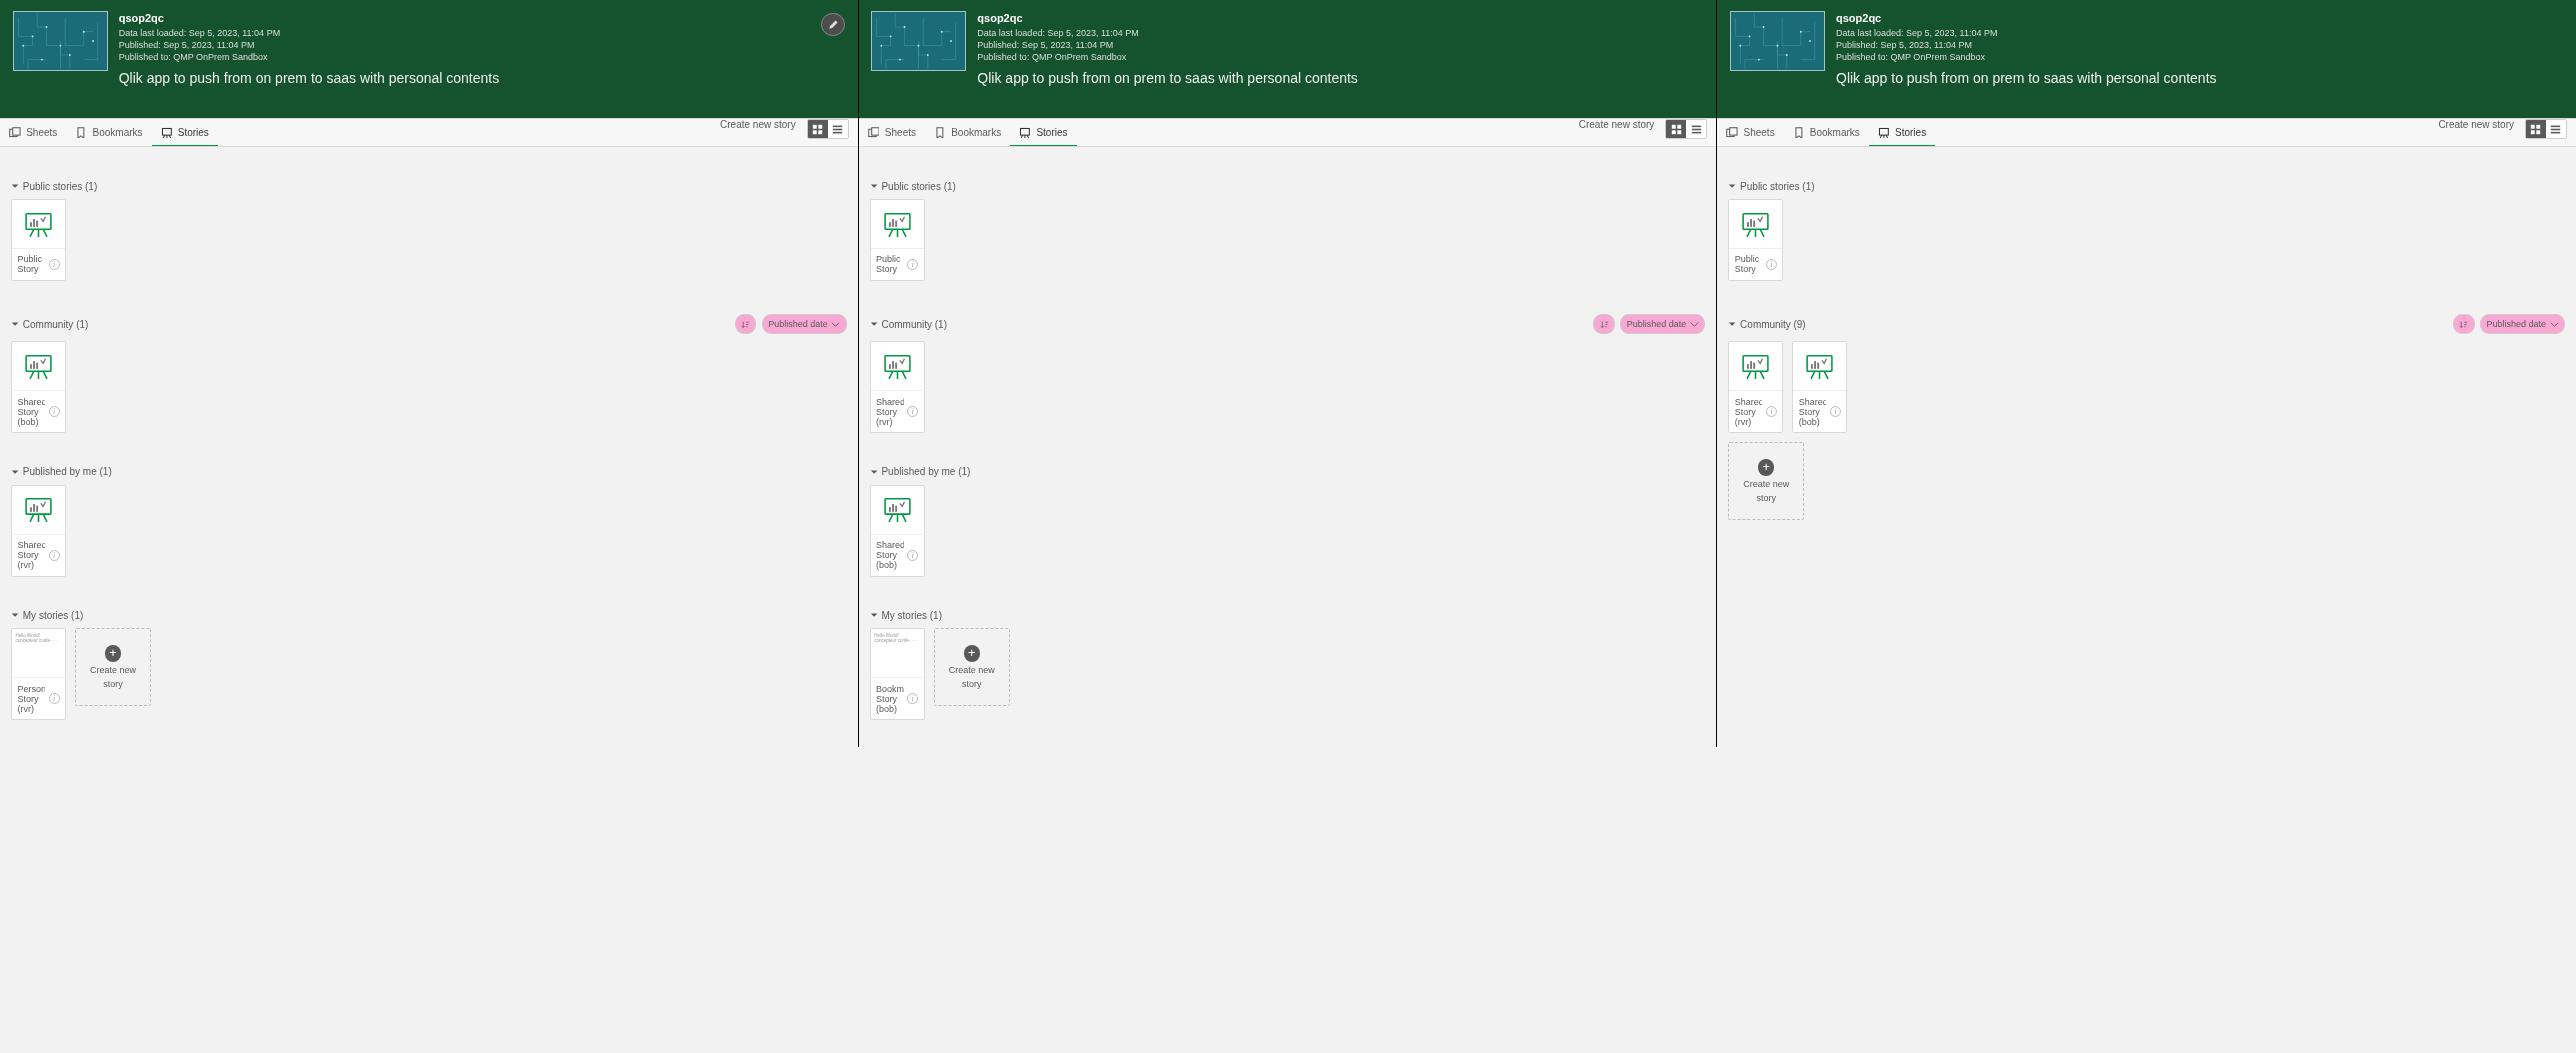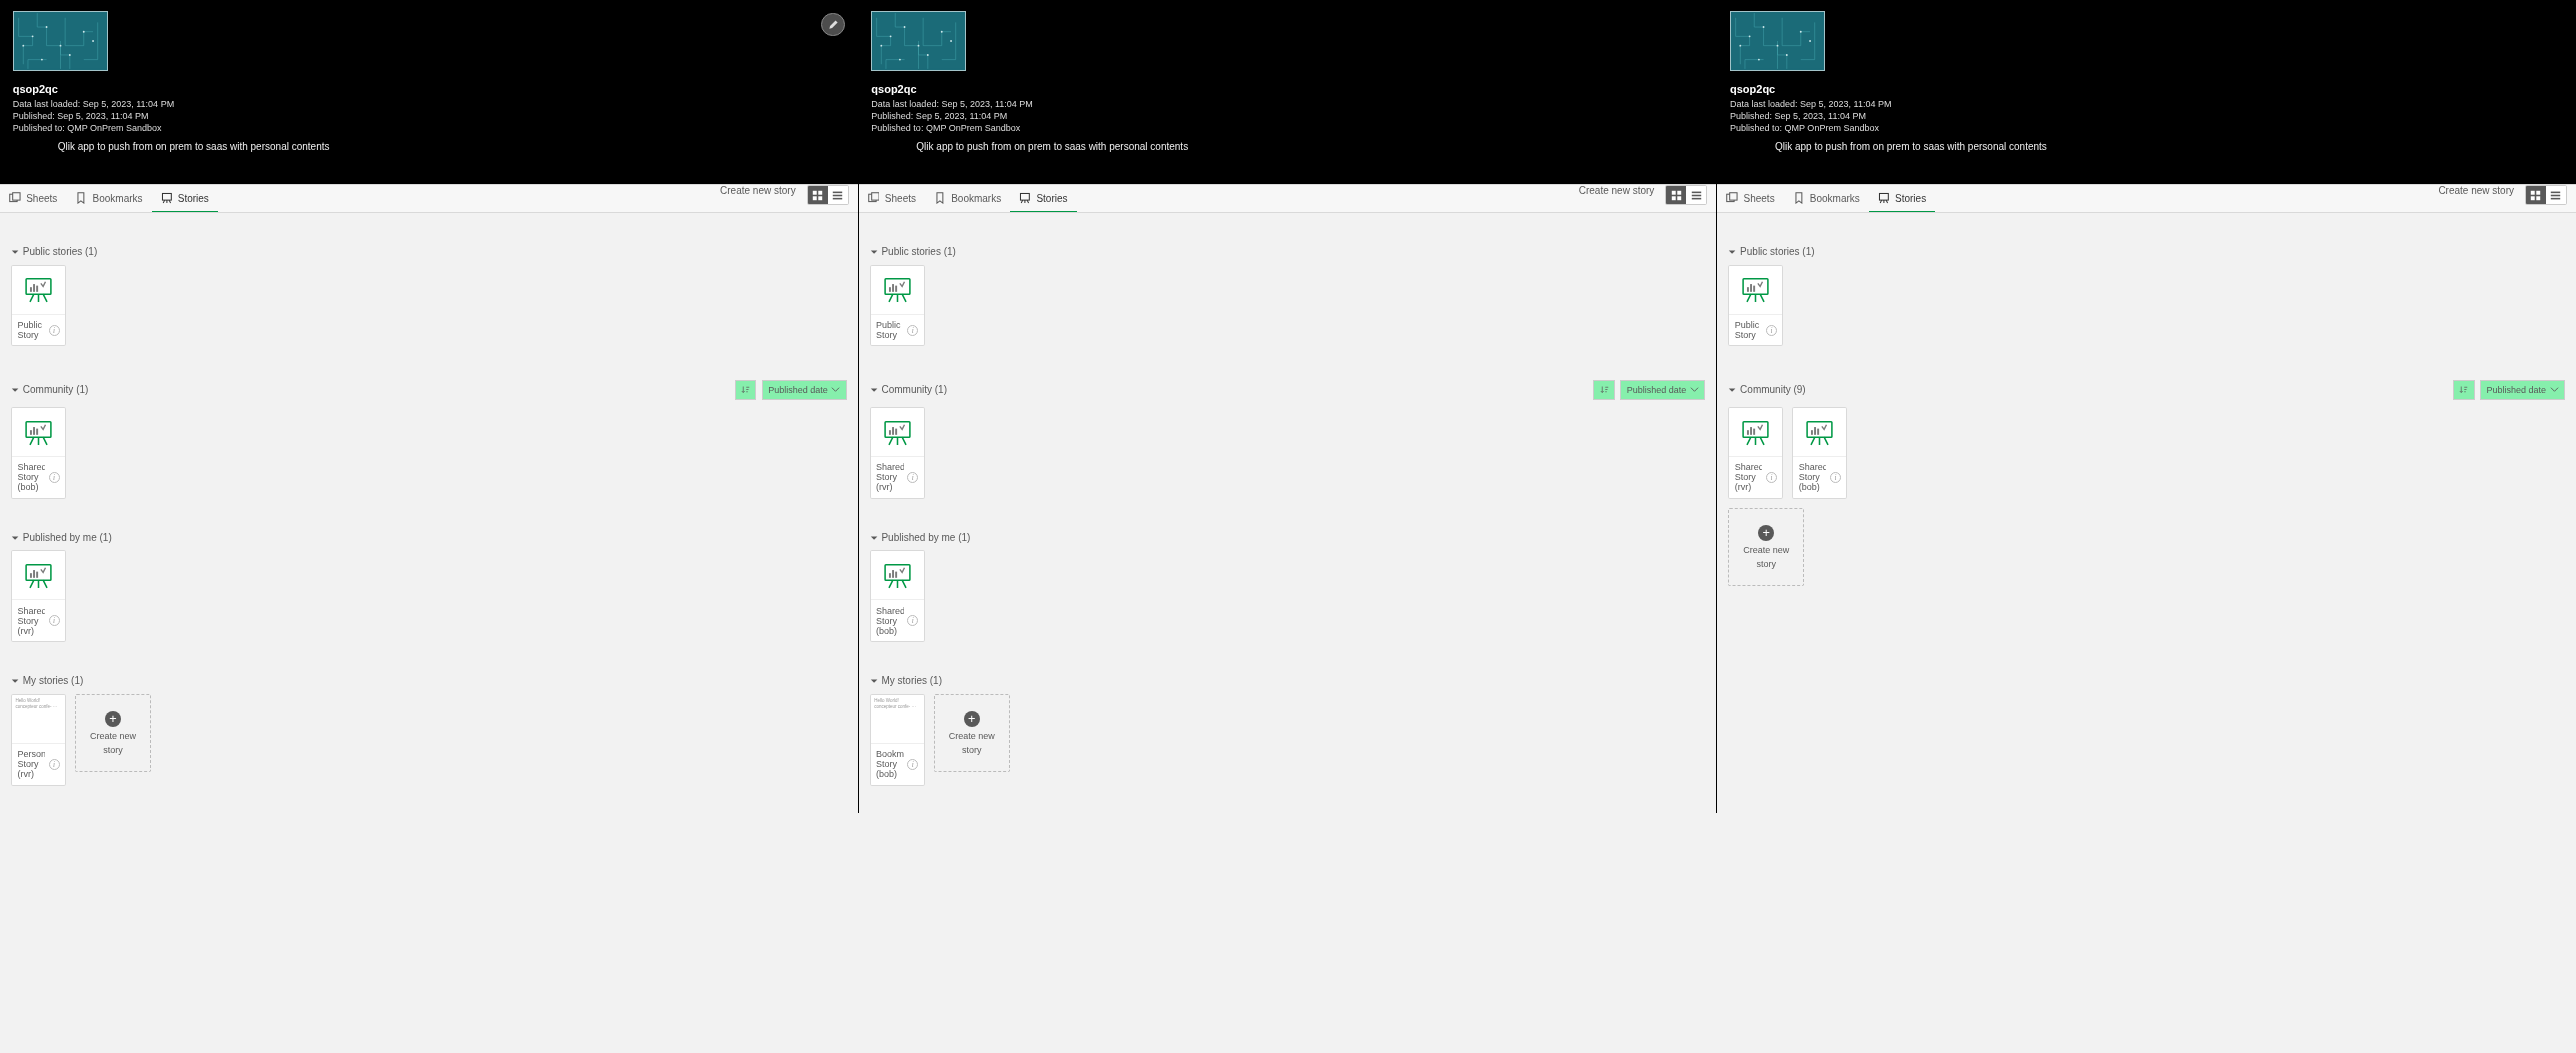--- a/index.html
+++ b/index.html
@@ -1,27 +1,27 @@
 <!DOCTYPE html>
 <html style="font-size:14.5px"><head>
 <meta charset="utf-8">
 <style>
   * { box-sizing: border-box; margin: 0; padding: 0; font-family: -apple-system, BlinkMacSystemFont, "Segoe UI", Arial, sans-serif; }
   body { background: #f2f2f2; display: flex; }
   .panel { width: 33.333%; border-right: 1.8px solid #000; background: #f2f2f2; display: flex; flex-direction: column; }
   .panel:last-child { border-right: none; }
 
   
-  .header { background: #000000; color: #fff; padding: 11px 12.7px 31px; display: flex; gap: 11px; position: relative; flex-direction: column; }
+  .header { background: #14532d; color: #fff; padding: 11px 12.7px 31px; display: flex; gap: 11px; position: relative; }
   .thumb-wrap { width: 95px; height: 60px; border: 0.9px solid rgba(255,255,255,0.6); background: #1b6b78; position: relative; overflow: hidden; flex-shrink: 0; }
   .thumb-wrap svg { width: 100%; height: 100%; }
   .meta { font-size: 9px; line-height: 1.35; }
   .meta .title { font-size: 11px; font-weight: 600; margin-bottom: 0.9px; }
   .meta .em { color: #ddd; }
-  .meta .desc { font-size: 10px; color: #eee; margin-top: 5.4px; margin-left: 45px; }
+  .meta .desc { font-size: 14px; color: #eee; margin-top: 5.4px; }
   .edit-btn { position: absolute; top: 12.7px; right: 12.7px; width: 23.6px; height: 23.6px; border: 0.9px solid #888; border-radius: 50%; background: #4d4d4d; display: flex; align-items: center; justify-content: center; cursor: pointer; }
   .edit-btn svg { width: 11px; height: 11px; fill: #ddd; }
 
   
   .toolbar { background: #f7f7f7; border-top: 0.9px solid #d9d9d9; border-bottom: 0.9px solid #d9d9d9; display: flex; align-items: flex-start; height: 29px; font-size: 10px; color: #595959; padding: 0 9px 0 0; }
   .tab { display: flex; align-items: center; gap: 5.4px; padding: 0 9px; height: 100%; cursor: pointer; border-bottom: 1.8px solid transparent; }
   .tab.active { border-bottom-color: #009845; color: #333; }
   .tab svg { width: 11.8px; height: 11.8px; fill: none; stroke: #595959; stroke-width: 1.4; }
   .spacer { flex: 1; }
   .create-link { color: #595959; padding: 0 11px; cursor: pointer; }
@@ -29,21 +29,21 @@
   .view-btn { width: 20px; height: 18px; display: flex; align-items: center; justify-content: center; cursor: pointer; background: #fff; }
   .view-btn.active { background: #595959; }
   .view-btn svg { width: 11px; height: 11px; }
 
   
   .content { padding: 9px 0 18px; overflow-y: auto; }
   .section-h { display: flex; align-items: center; justify-content: space-between; padding: 7.3px 11px; font-size: 10px; color: #595959; margin-top: 17px; }
   .section-h .left { display: flex; align-items: center; gap: 3.6px; cursor: pointer; }
   .section-h .left svg { width: 8.2px; height: 8.2px; fill: #595959; }
   .controls { display: flex; gap: 5.4px; }
-  .ctrl { border: 0.9px solid #ccc; background: #86efac; height: 20px; display: flex; align-items: center; padding: 0 5.4px; font-size: 9px; color: #595959; cursor: pointer; border-radius: 0; gap: 3.6px; }
+  .ctrl { border: 0.9px solid #ccc; background: #f9a8d4; height: 20px; display: flex; align-items: center; padding: 0 5.4px; font-size: 9px; color: #595959; cursor: pointer; border-radius: 9px; gap: 3.6px; }
   .ctrl svg { width: 9px; height: 9px; }
 
   .cards { display: flex; flex-wrap: wrap; gap: 9px; padding: 0 11px 9px; }
   .card { width: 55px; background: #fff; border: 0.9px solid #d9d9d9; border-radius: 1.8px; overflow: hidden; cursor: pointer; }
   .card .cimg { height: 49px; display: flex; align-items: center; justify-content: center; border-bottom: 0.9px solid #eee; }
   .card .cimg svg { width: 31px; height: 27px; }
   .card .cimg.text-thumb { font-size: 4.5px; color: #999; line-height: 1.2; padding: 3.6px; align-items: flex-start; justify-content: flex-start; }
   .card .clabel { font-size: 9px; color: #595959; padding: 5.4px 5.4px; display: flex; align-items: center; justify-content: space-between; gap: 3.6px; min-height: 27px; }
   .card .clabel span:first-child { overflow: hidden; }
   .info-ic { width: 11px; height: 11px; border: 0.9px solid #bbb; border-radius: 50%; flex-shrink: 0; display: inline-flex; align-items: center; justify-content: center; font-size: 7.3px; color: #999; font-family: Georgia, serif; font-style: italic; }

